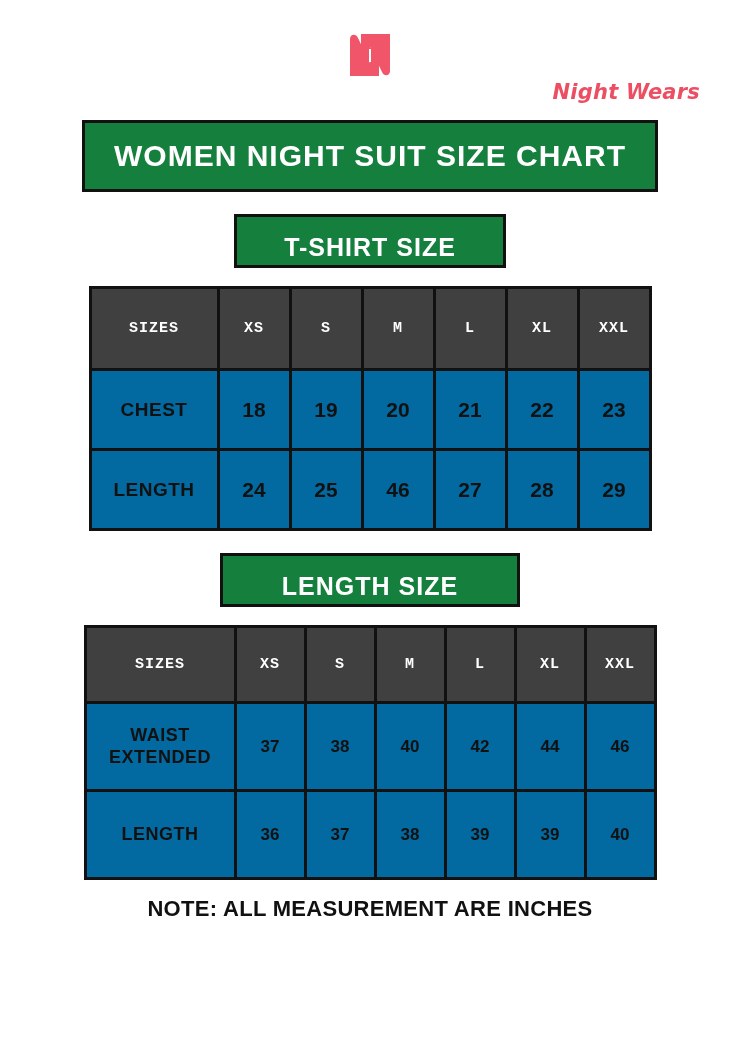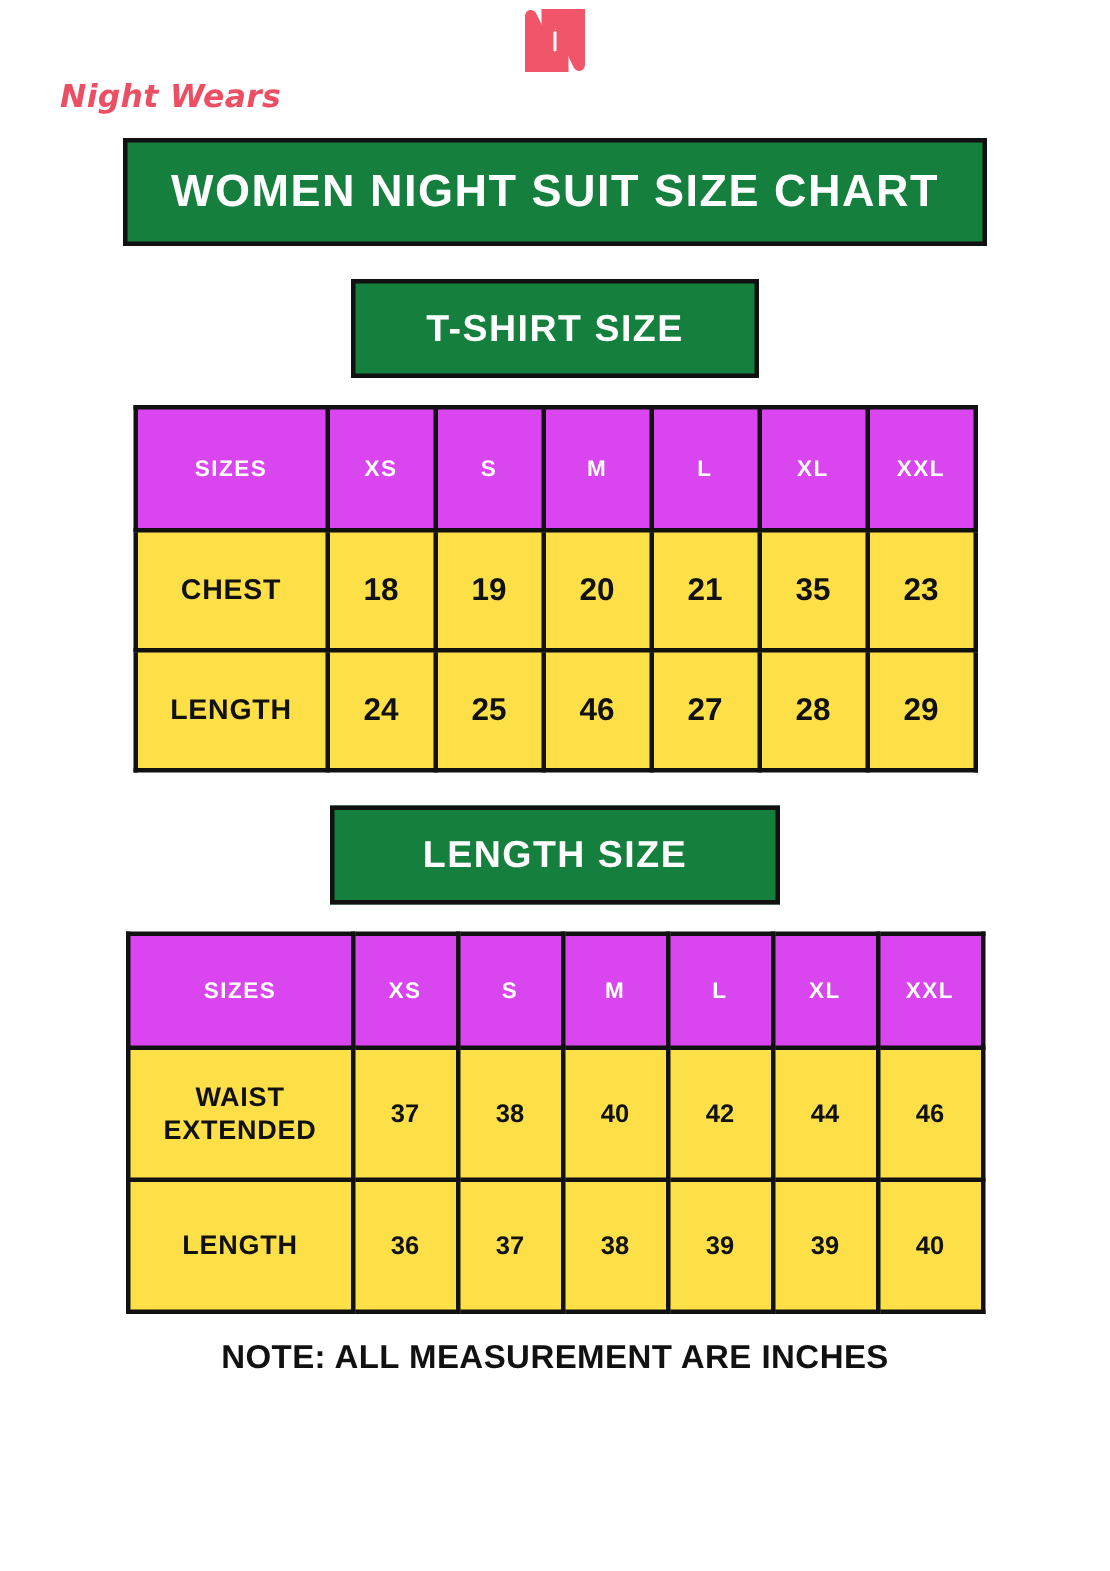--- a/index.html
+++ b/index.html
@@ -17,22 +17,22 @@
   .page {
     position: relative;
     width: 740px;
     height: 1047px;
     box-sizing: border-box;
     padding: 0 40px;
   }
 
   
   .brand {
-    padding-top: 4px;
-    text-align: left;
+    padding-top: 32px;
+    text-align: right;
   }
   .brand-mark {
     display: block;
     margin: 0 auto 2px auto;
     width: 52px;
     height: 46px;
   }
   .brand-name {
     font-family: "DejaVu Sans", sans-serif;
     font-size: 21px;
@@ -55,21 +55,21 @@
   .banner-main {
     margin: 16px auto 0 auto;
     width: 576px;
     height: 72px;
     line-height: 66px;
     font-size: 30px;
   }
   .banner-sub {
     margin: 22px auto 0 auto;
     width: 272px;
-    height: 66px;
+    height: 54px;
     line-height: 60px;
     font-size: 25px;
   }
   .banner-sub.wide {
     width: 300px;
   }
 
   
   table.size-table {
     border-collapse: collapse;
@@ -77,26 +77,27 @@
     table-layout: fixed;
   }
   table.size-table td,
   table.size-table th {
     border: 3px solid #111111;
     text-align: center;
     font-weight: bold;
     box-sizing: border-box;
   }
   table.size-table thead th {
-    background: #d946ef;
+    background: #404040;
     color: #ffffff;
     letter-spacing: 1px;
+    font-family: Liberation Mono, monospace;
   }
   table.size-table tbody td {
-    background: #fde047;
+    background: #0369a1;
     color: #111111;
   }
   .row-label {
     letter-spacing: 0.5px;
   }
 
   
   #tshirt-table { width: 560px; }
   #tshirt-table thead th { height: 82px; font-size: 15px; }
   #tshirt-table tbody td { height: 80px; font-size: 21px; }
@@ -169,21 +170,21 @@
         <th>XXL</th>
       </tr>
     </thead>
     <tbody>
       <tr>
         <td class="row-label">CHEST</td>
         <td>18</td>
         <td>19</td>
         <td>20</td>
         <td>21</td>
-        <td>35</td>
+        <td>22</td>
         <td>23</td>
       </tr>
       <tr>
         <td class="row-label">LENGTH</td>
         <td>24</td>
         <td>25</td>
         <td>46</td>
         <td>27</td>
         <td>28</td>
         <td>29</td>

